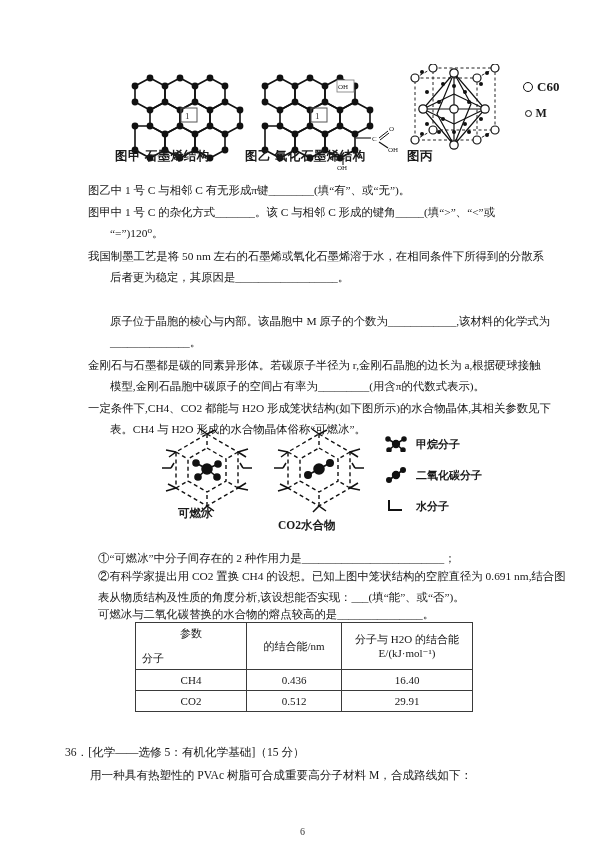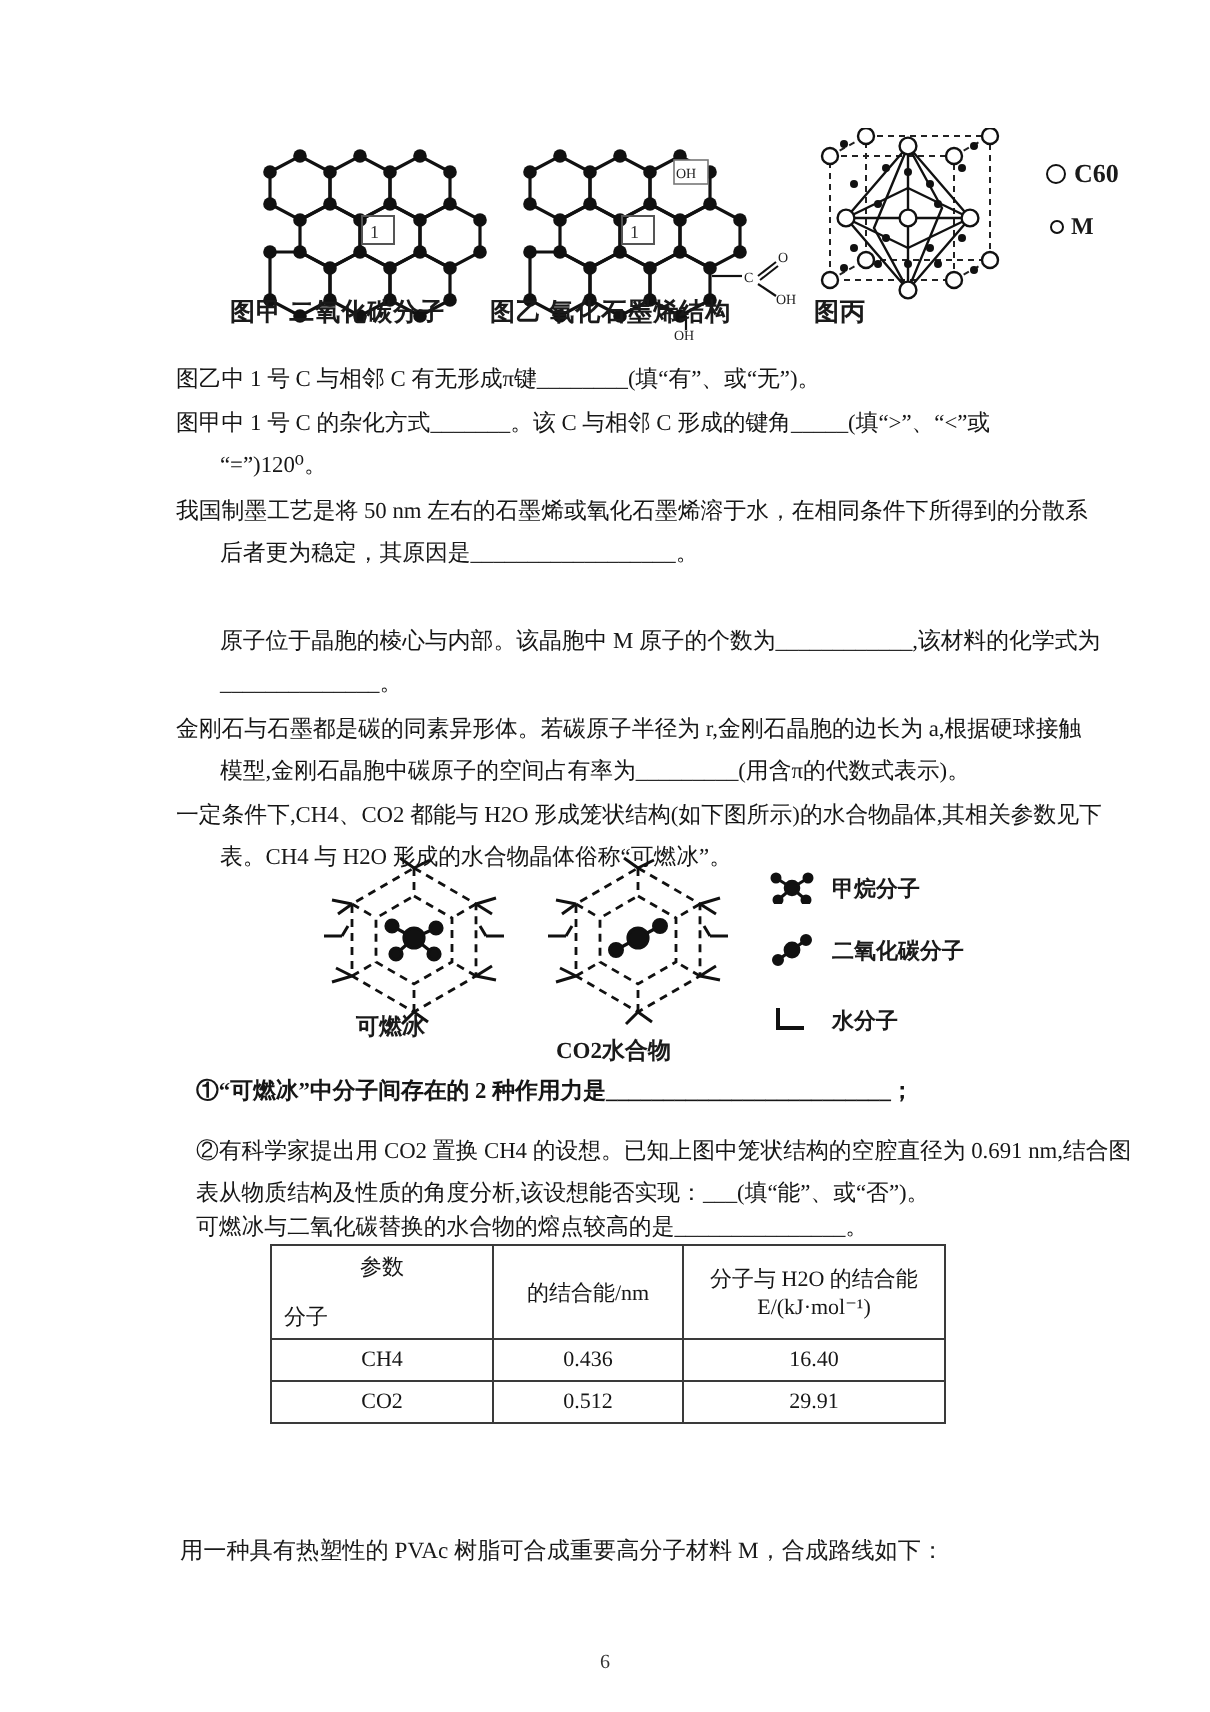--- a/index.html
+++ b/index.html
@@ -274,21 +274,21 @@
         <span style="font-size:13px;font-weight:bold;"><span>C60</span></span>
       </div>
       <div style="display:flex;align-items:center;gap:4px;height:18px;margin-top:8px;">
         <span style="width:5px;height:5px;border:1.2px solid #111;border-radius:50%;display:inline-block;margin-left:1.5px;"></span>
         <span style="font-size:12px;font-weight:bold;"><span>M</span></span>
       </div>
     </div>
   </div>
 
   <div class="fig-cap-row">
-    <span class="fig-cap" style="left:10px;">图甲  二氧化碳分子</span>
+    <span class="fig-cap" style="left:10px;">图甲  石墨烯结构</span>
     <span class="fig-cap" style="left:140px;">图乙  氧化石墨烯结构</span>
     <span class="fig-cap" style="left:302px;">图丙</span>
   </div>
 
   <div class="q" style="left:88px;top:180px;">
     <span>图乙中 1 号 C 与相邻 C 有无形成π键________(填“有”、或“无”)。</span>
   </div>
 
   <div class="q" style="left:88px;top:202px;">
     <span>图甲中 1 号 C 的杂化方式_______。该 C 与相邻 C 形成的键角_____(填“&gt;”、“&lt;”或</span>
@@ -425,34 +425,34 @@
             <g fill="#111" stroke="#111" stroke-width="1.6">
               <line x1="4" y1="13" x2="18" y2="3"></line>
               <circle cx="11" cy="8" r="3.4"></circle>
               <circle cx="4" cy="13" r="2.2"></circle>
                 <circle cx="18" cy="3" r="2.2"></circle>
             </g>
           </svg>
         </span>
         <span class="legend-lbl" style="position:relative;">二氧化碳分子</span>
       </div>
-      <div style="display:flex;align-items:flex-end;gap:9px;height:24px;margin-top:7px;">
+      <div style="display:flex;align-items:center;gap:9px;height:24px;margin-top:7px;">
         <span>
           <svg width="22" height="16" viewBox="0 0 22 16">
             <g fill="none" stroke="#111" stroke-width="2">
               <path d="M4 2 L4 12 L17 12"></path>
             </g>
           </svg>
         </span>
         <span class="legend-lbl" style="position:relative;">水分子</span>
       </div>
     </div>
   </div>
 
-  <div class="q" style="left:98px;top:536px;font-weight:bold;">
+  <div class="q" style="left:98px;top:548px;">
     <span>①“可燃冰”中分子间存在的 2 种作用力是_________________________；</span>
   </div>
   <div class="q" style="left:98px;top:566px;">
     <span>②有科学家提出用 CO2 置换 CH4 的设想。已知上图中笼状结构的空腔直径为 0.691 nm,结合图</span>
   </div>
   <div class="q" style="left:98px;top:587px;">
     <span>表从物质结构及性质的角度分析,该设想能否实现：___(填“能”、或“否”)。</span>
   </div>
   <div class="q" style="left:98px;top:604px;">
     <span>可燃冰与二氧化碳替换的水合物的熔点较高的是_______________。</span>
@@ -474,17 +474,18 @@
         <td>16.40</td>
       </tr>
       <tr>
         <td>CO2</td>
         <td>0.512</td>
         <td>29.91</td>
       </tr>
     </tbody>
   </table>
 
+  <div class="sec36">36．[化学——选修 5：有机化学基础]（15 分）</div>
   <div class="sec36b">用一种具有热塑性的 PVAc 树脂可合成重要高分子材料 M，合成路线如下：</div>
 
   <div class="pageno">6</div>
 
 </div>
 
 </body></html>

